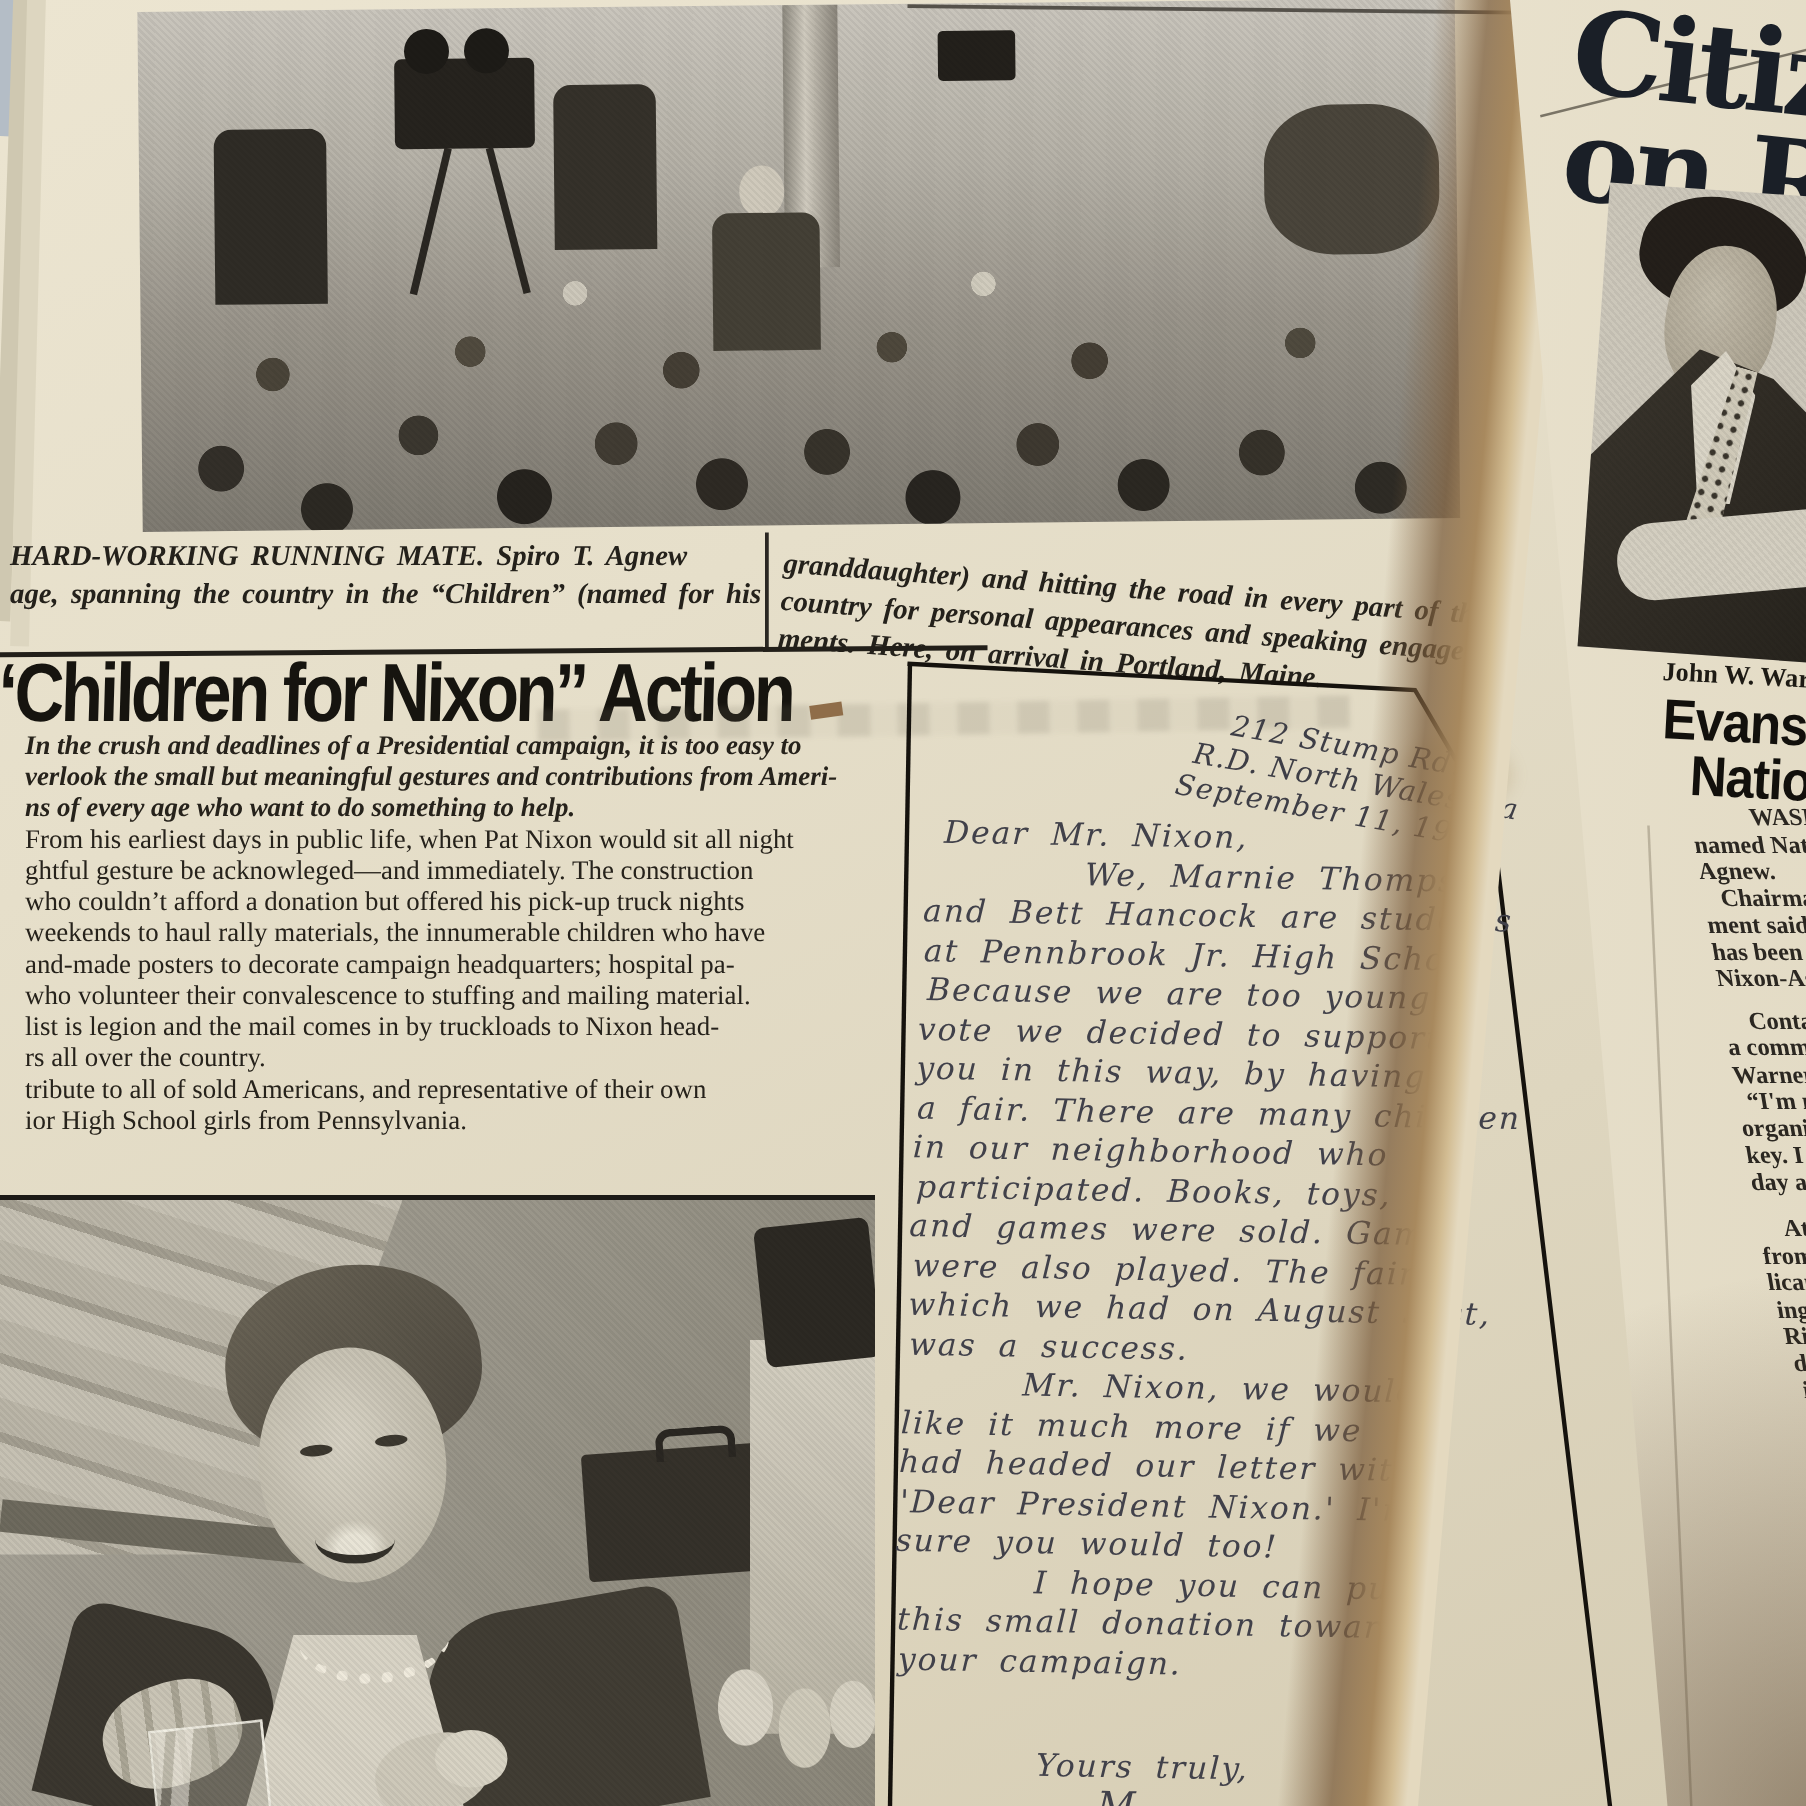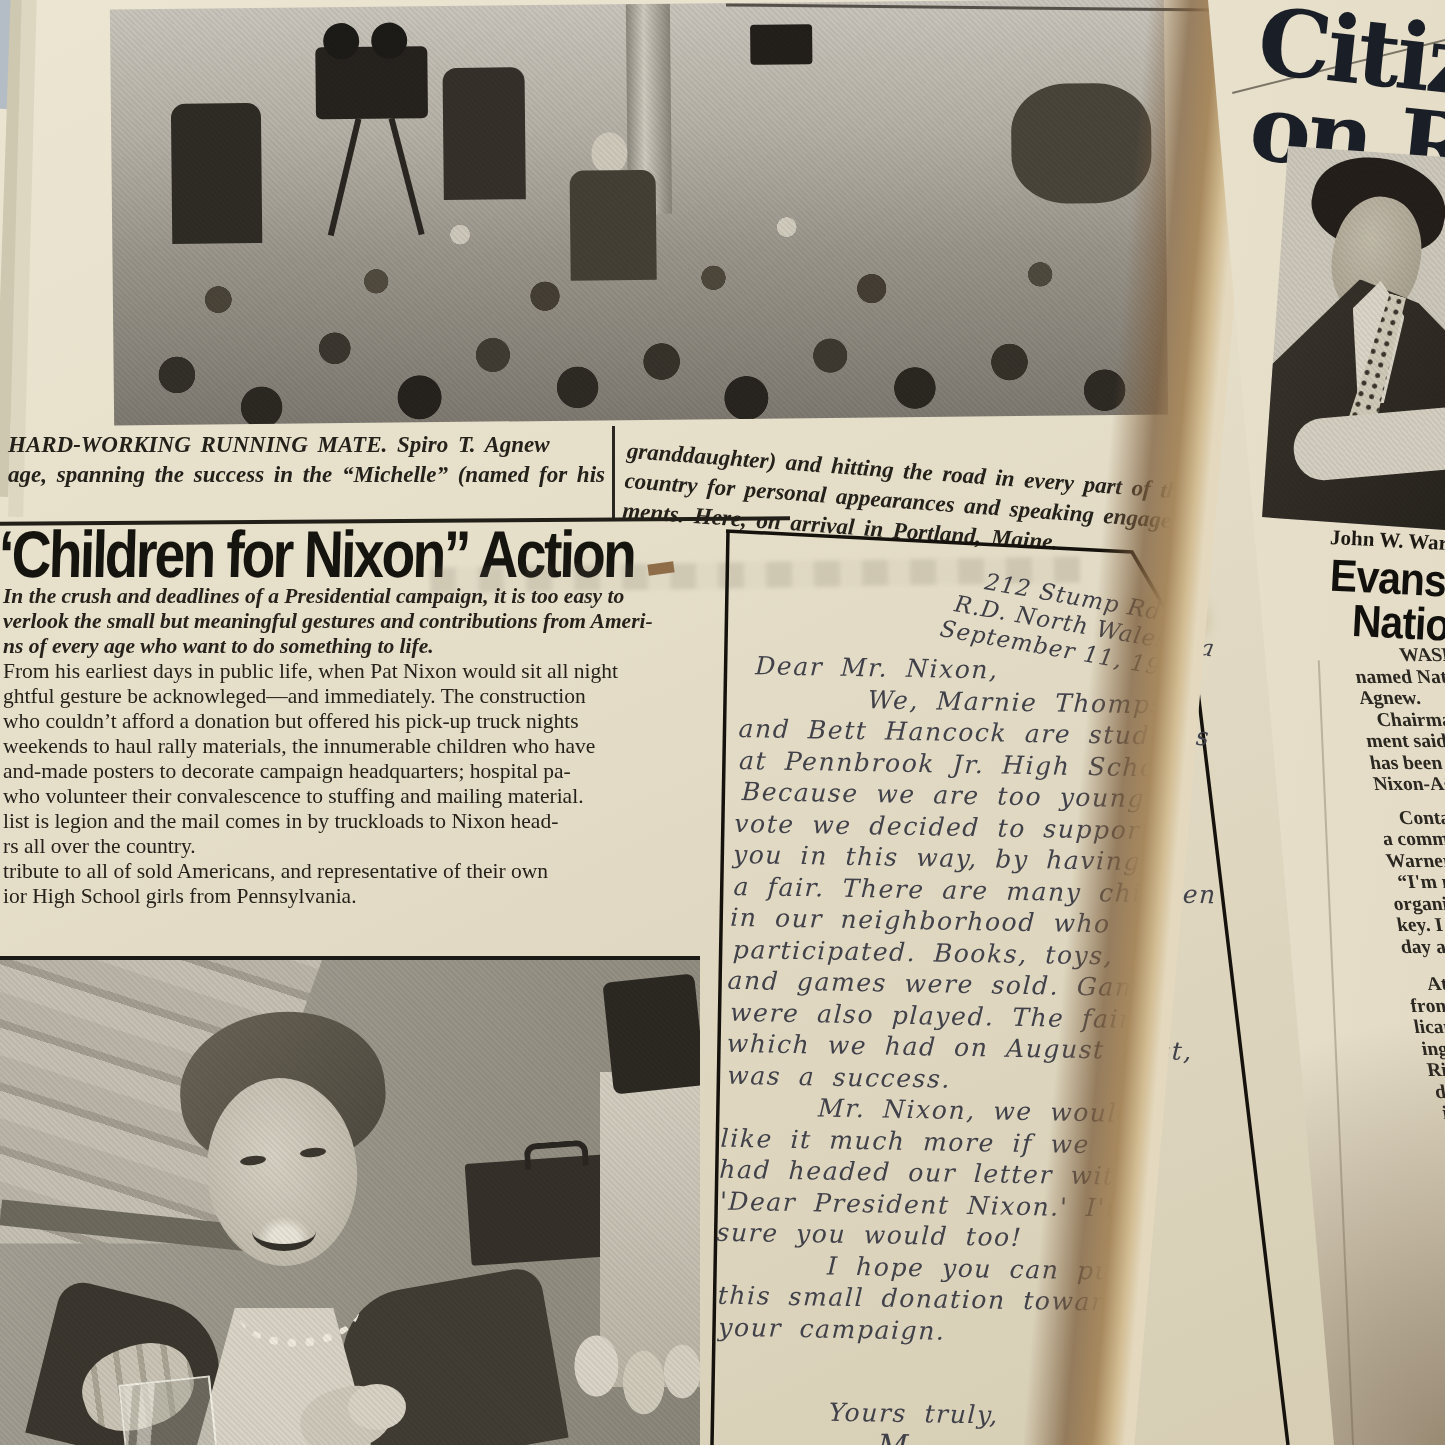--- a/index.html
+++ b/index.html
@@ -62,21 +62,21 @@
   
   .headline{position:absolute;left:-12px;top:516px;white-space:nowrap;
     font-family:"Liberation Sans",sans-serif;font-weight:bold;font-size:60px;
     letter-spacing:-3px;color:#16140f;transform:scale(0.92,1.1) skewX(-2deg);transform-origin:0 0;}
   .ghost{position:absolute;left:430px;top:562px;width:650px;height:26px;opacity:.5;
     background:repeating-linear-gradient(90deg,rgba(110,104,88,0.35) 0 26px,rgba(110,104,88,0.08) 26px 48px);
     filter:blur(2px);transform:rotate(-1deg);}
   .notch{position:absolute;left:648px;top:563px;width:26px;height:11px;background:#8f6d49;transform:rotate(-8deg);}
 
   
-  .body-col{position:absolute;left:3px;top:584px;font:21.5px/25px "Liberation Serif",serif;color:#26221b;}
+  .body-col{position:absolute;left:20px;top:584px;font:21.5px/25px "Liberation Serif",serif;color:#26221b;}
   .body-col .ln{white-space:nowrap;}
   .body-col .p1{font-style:italic;font-weight:bold;}
 
   
   .letter-svg{position:absolute;left:0;top:0;pointer-events:none;}
   .addr{position:absolute;left:952px;top:562px;transform:rotate(10deg);transform-origin:0 0;
     font:italic 23px/27px "DejaVu Serif",serif;color:#3e3e46;letter-spacing:1px;}
   .addr .ln{white-space:nowrap;}
   .addr .ln:nth-child(1){margin-left:36px;} .addr .ln:nth-child(2){margin-left:10px;}
   .letter-body{position:absolute;left:742px;top:650px;
@@ -215,39 +215,39 @@
     <div class="grain"></div>
   </div>
 
   <div class="corner-sky"></div>
   <div class="edge-strip1"></div>
   <div class="edge-strip2"></div>
   <div class="lp-topline"></div>
 
   <div class="cap cap-l">
     <div class="ln">HARD-WORKING RUNNING MATE. Spiro T. Agnew</div>
-    <div class="ln">age, spanning the success in the “Michelle” (named for his</div>
+    <div class="ln">age, spanning the country in the “Children” (named for his</div>
   </div>
   <div class="cap-div"></div>
   <div class="cap cap-r">
     <div class="ln">granddaughter) and hitting the road in every part of the</div>
     <div class="ln">country for personal appearances and speaking engage-</div>
     <div class="ln">ments. Here, on arrival in Portland, Maine.</div>
   </div>
   <div class="rule1"></div>
 
   <div class="headline">“Children for Nixon” Action</div>
   <div class="ghost"></div>
   <div class="notch"></div>
 
   <div class="body-col">
     <div class="p1">
       <div class="ln">In the crush and deadlines of a Presidential campaign, it is  too easy to</div>
       <div class="ln">verlook the small but meaningful gestures and contributions from Ameri-</div>
-      <div class="ln">ns of every age who want to do something to life.</div>
+      <div class="ln">ns of every age who want to do something to help.</div>
     </div>
     <div class="p2">
       <div class="ln">From his earliest days in public life, when Pat Nixon would sit all night</div>
       <div class="ln">ghtful gesture be acknowleged—and immediately. The construction</div>
       <div class="ln">who couldn’t afford a donation but offered his pick-up truck nights</div>
       <div class="ln">weekends to haul rally materials, the innumerable children who have</div>
       <div class="ln">and-made posters to decorate campaign headquarters; hospital pa-</div>
       <div class="ln">who volunteer their convalescence to stuffing and mailing material.</div>
     </div>
     <div class="p3">

